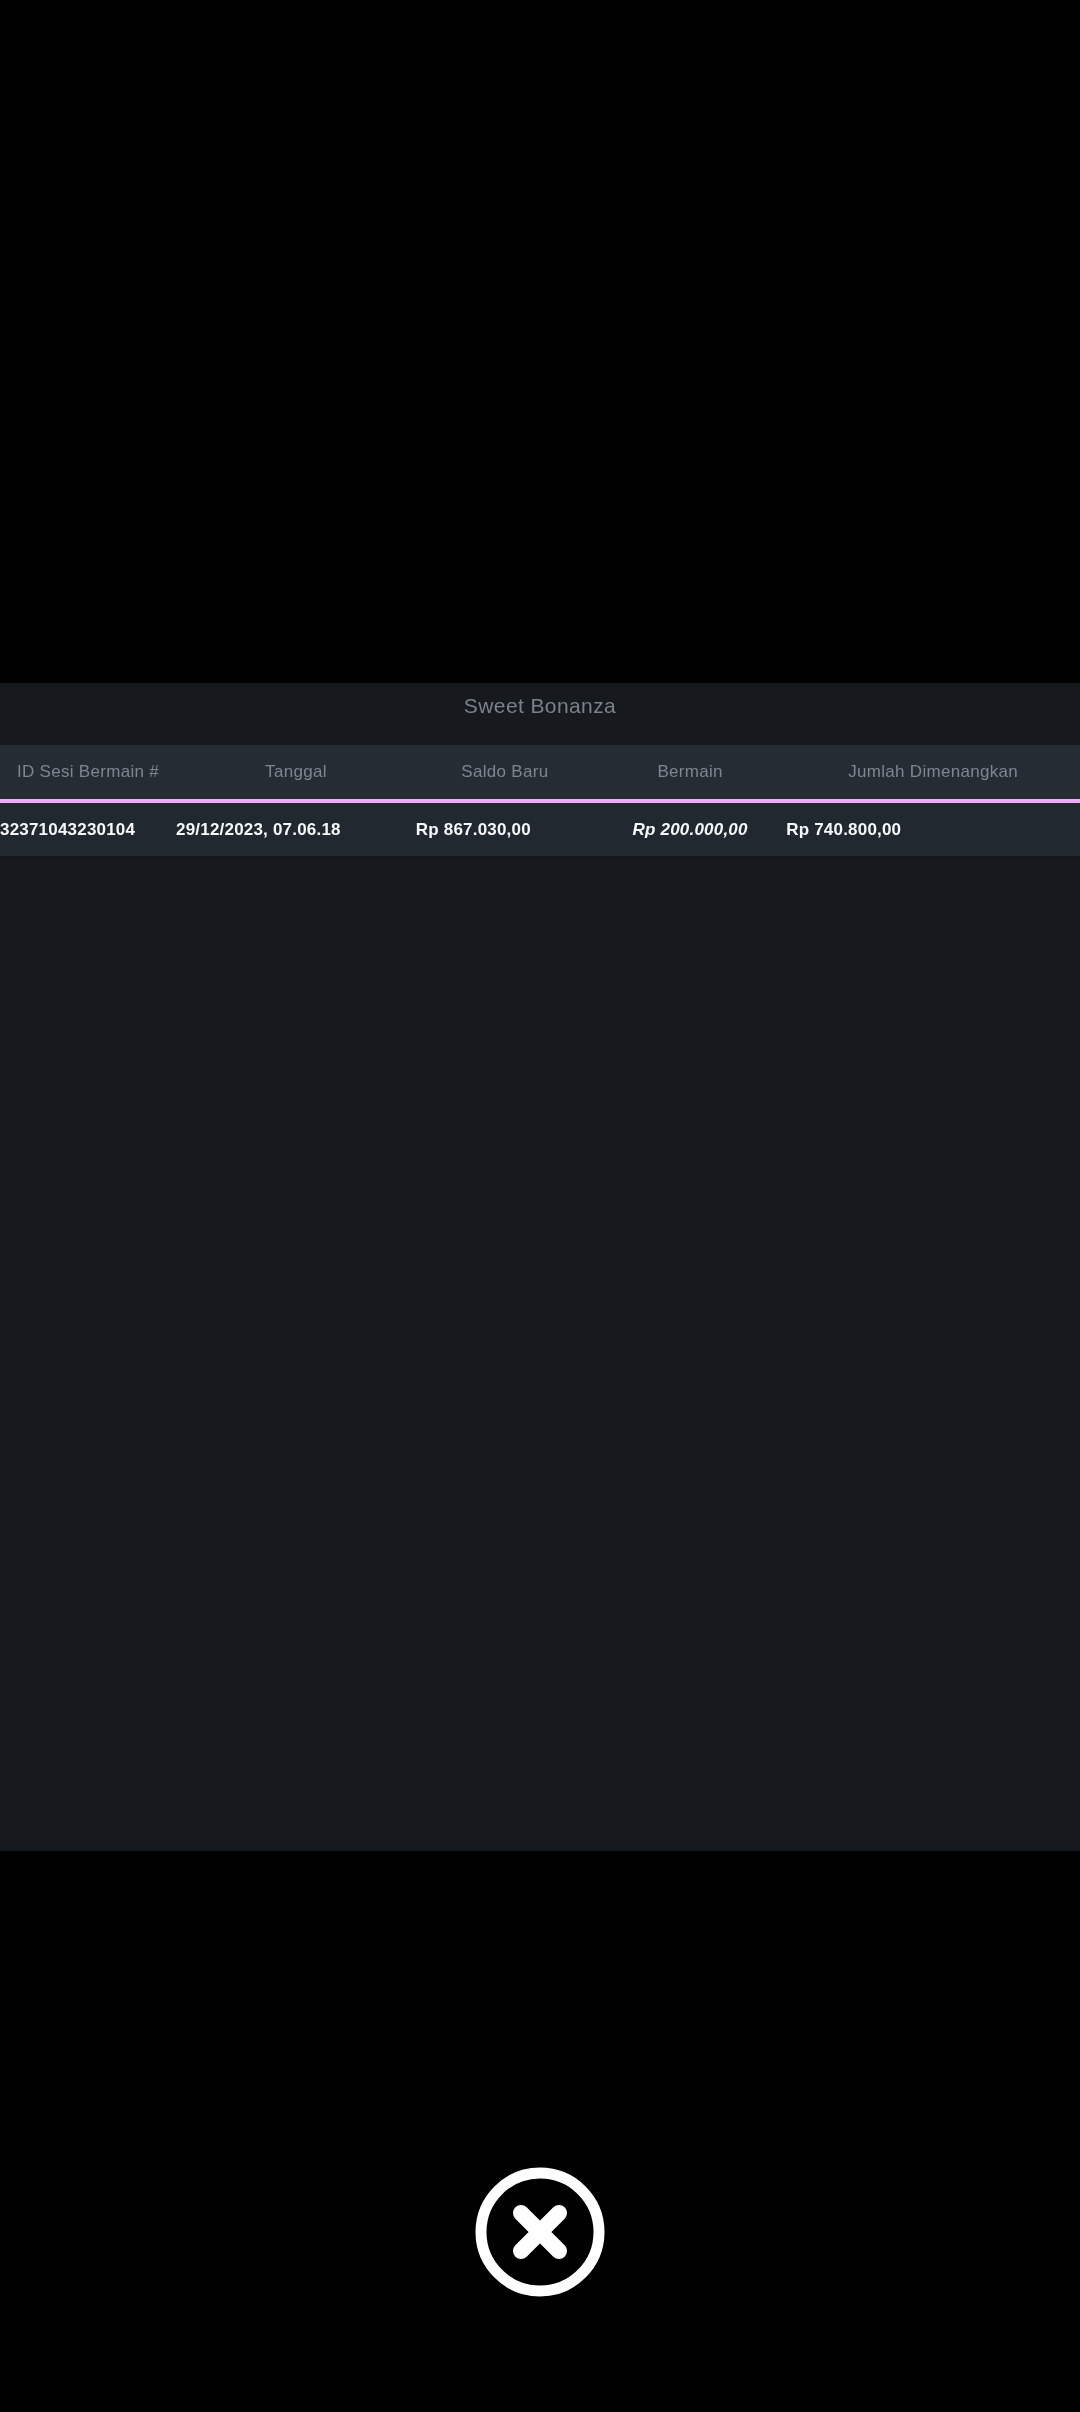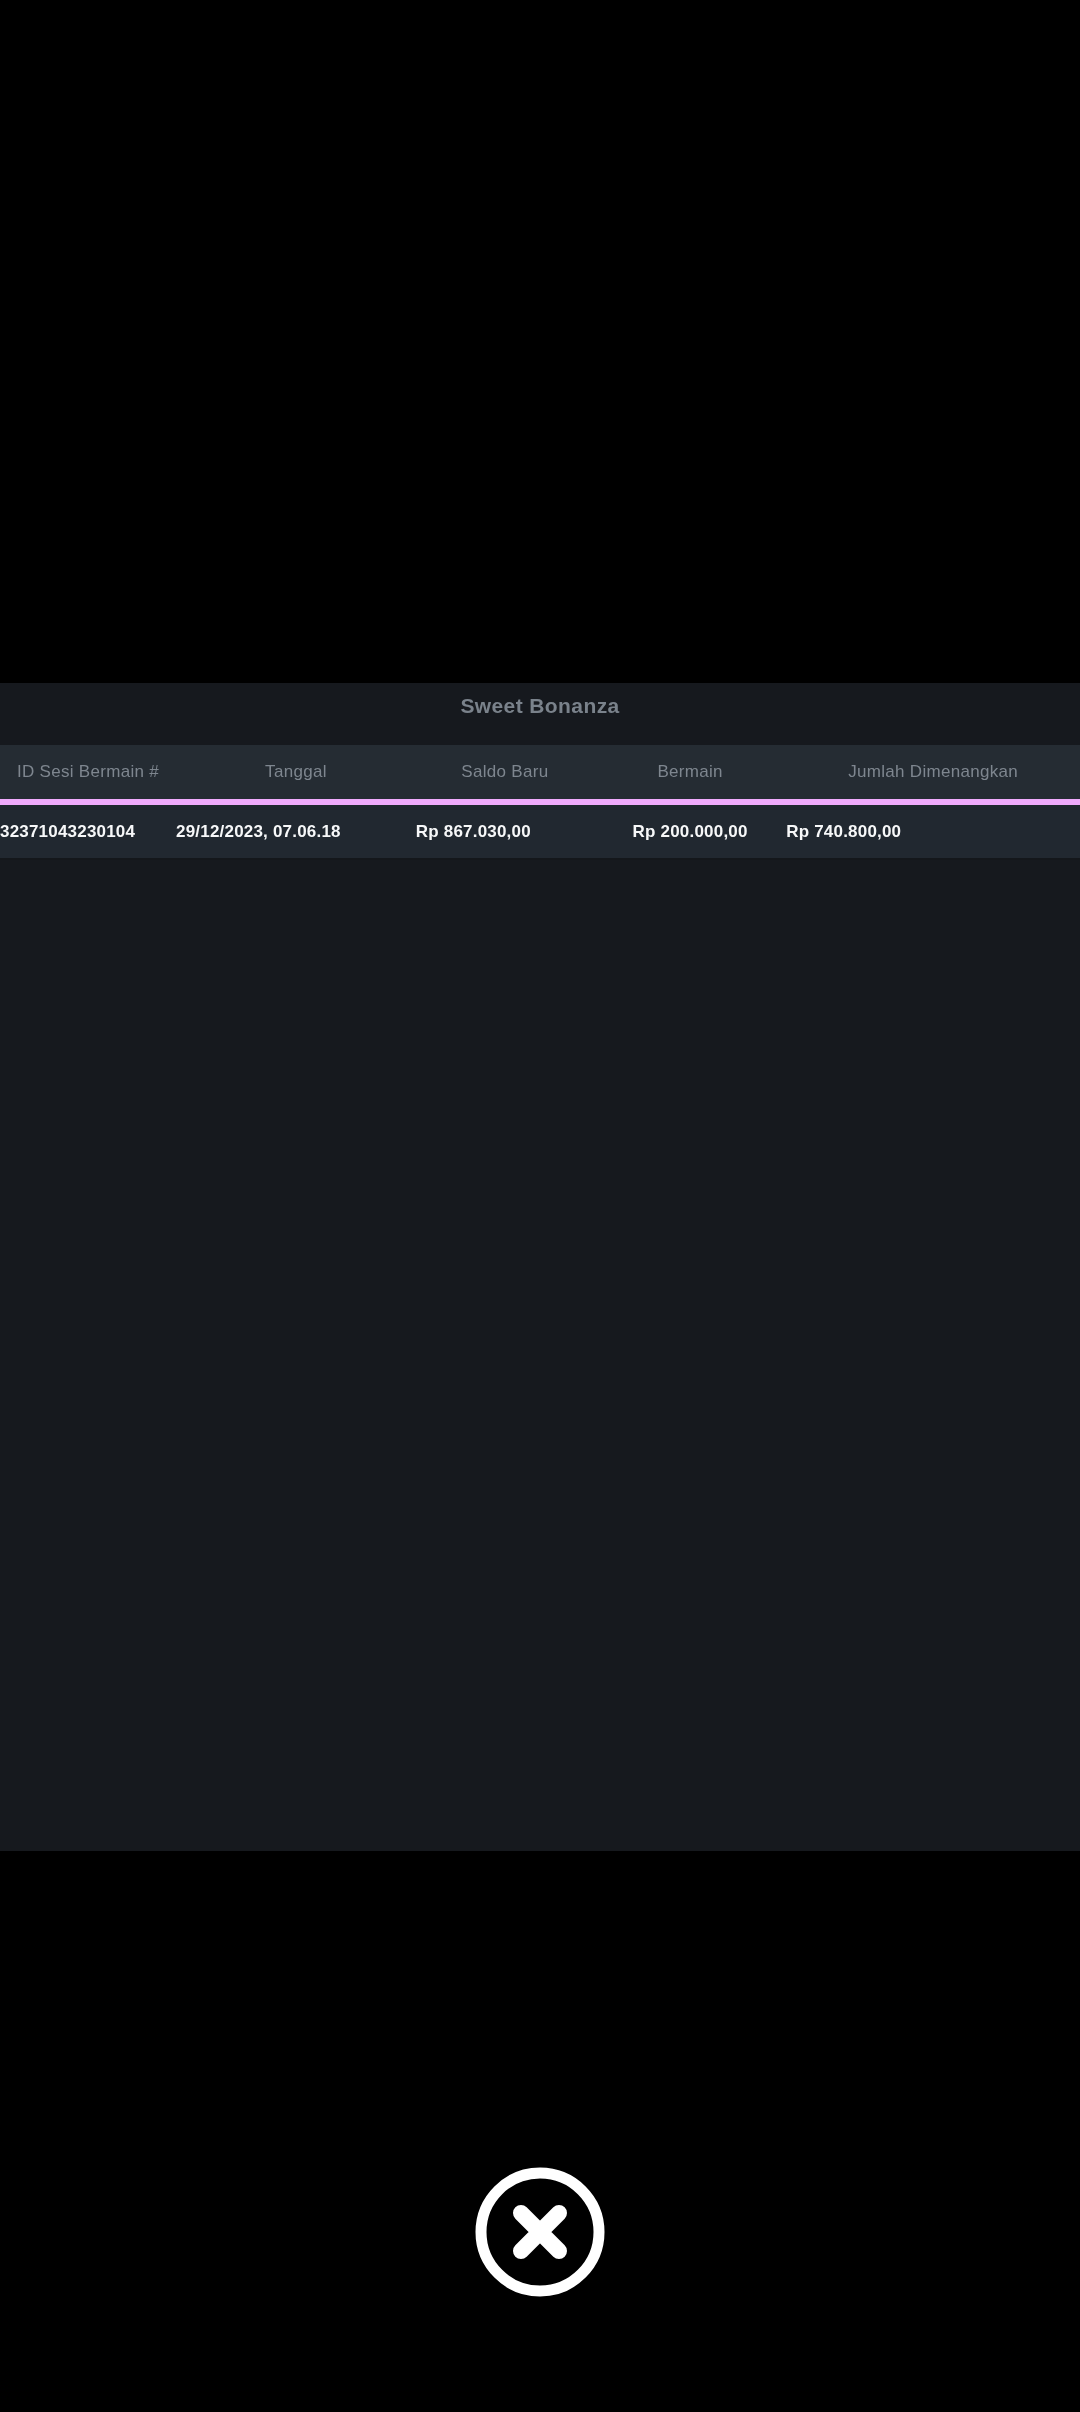--- a/index.html
+++ b/index.html
@@ -21,21 +21,21 @@
     background: #16191e;
   }
 
   .modal-title {
     height: 46px;
     display: flex;
     align-items: center;
     justify-content: center;
     color: #7a828b;
     font-size: 21px;
-    font-weight: 700;
+    font-weight: 400;
     letter-spacing: 0.4px;
   }
 
   table.history {
     width: 100%;
     border-collapse: collapse;
     table-layout: fixed;
     border-bottom: 2px solid #14171b;
     margin-top: 16px;
   }
@@ -56,38 +56,38 @@
     padding: 0 4px;
     white-space: nowrap;
     overflow: hidden;
   }
 
   table.history td {
     height: 53px;
     font-size: 17px;
     font-weight: 700;
     color: #f7f8f9;
-    border-top: 6px solid #f0abfc;
+    border-top: 4px solid #f0abfc;
     padding: 0;
     white-space: nowrap;
     overflow: hidden;
     letter-spacing: 0.2px;
   }
   table.history tr.row-odd  { background: #212830; }
   table.history tr.row-even { background: #242b33; }
 
   td.cell-id {
     color: #6d757e;
     font-weight: 400;
     text-align: left;
     padding-left: 8px;
   }
   td.cell-date    { text-align: left; padding-left: 8px; }
   td.cell-balance { text-align: left; padding-left: 7px; }
-  td.cell-bet     { text-align: center; }
+  td.cell-bet     { text-align: center; font-style: italic; }
   td.cell-win     { text-align: left; padding-right: 19px; }
 
   .close-btn {
     position: absolute;
     left: 475px;
     top: 2167px;
     width: 130px;
     height: 130px;
     background: transparent;
     border: none;

